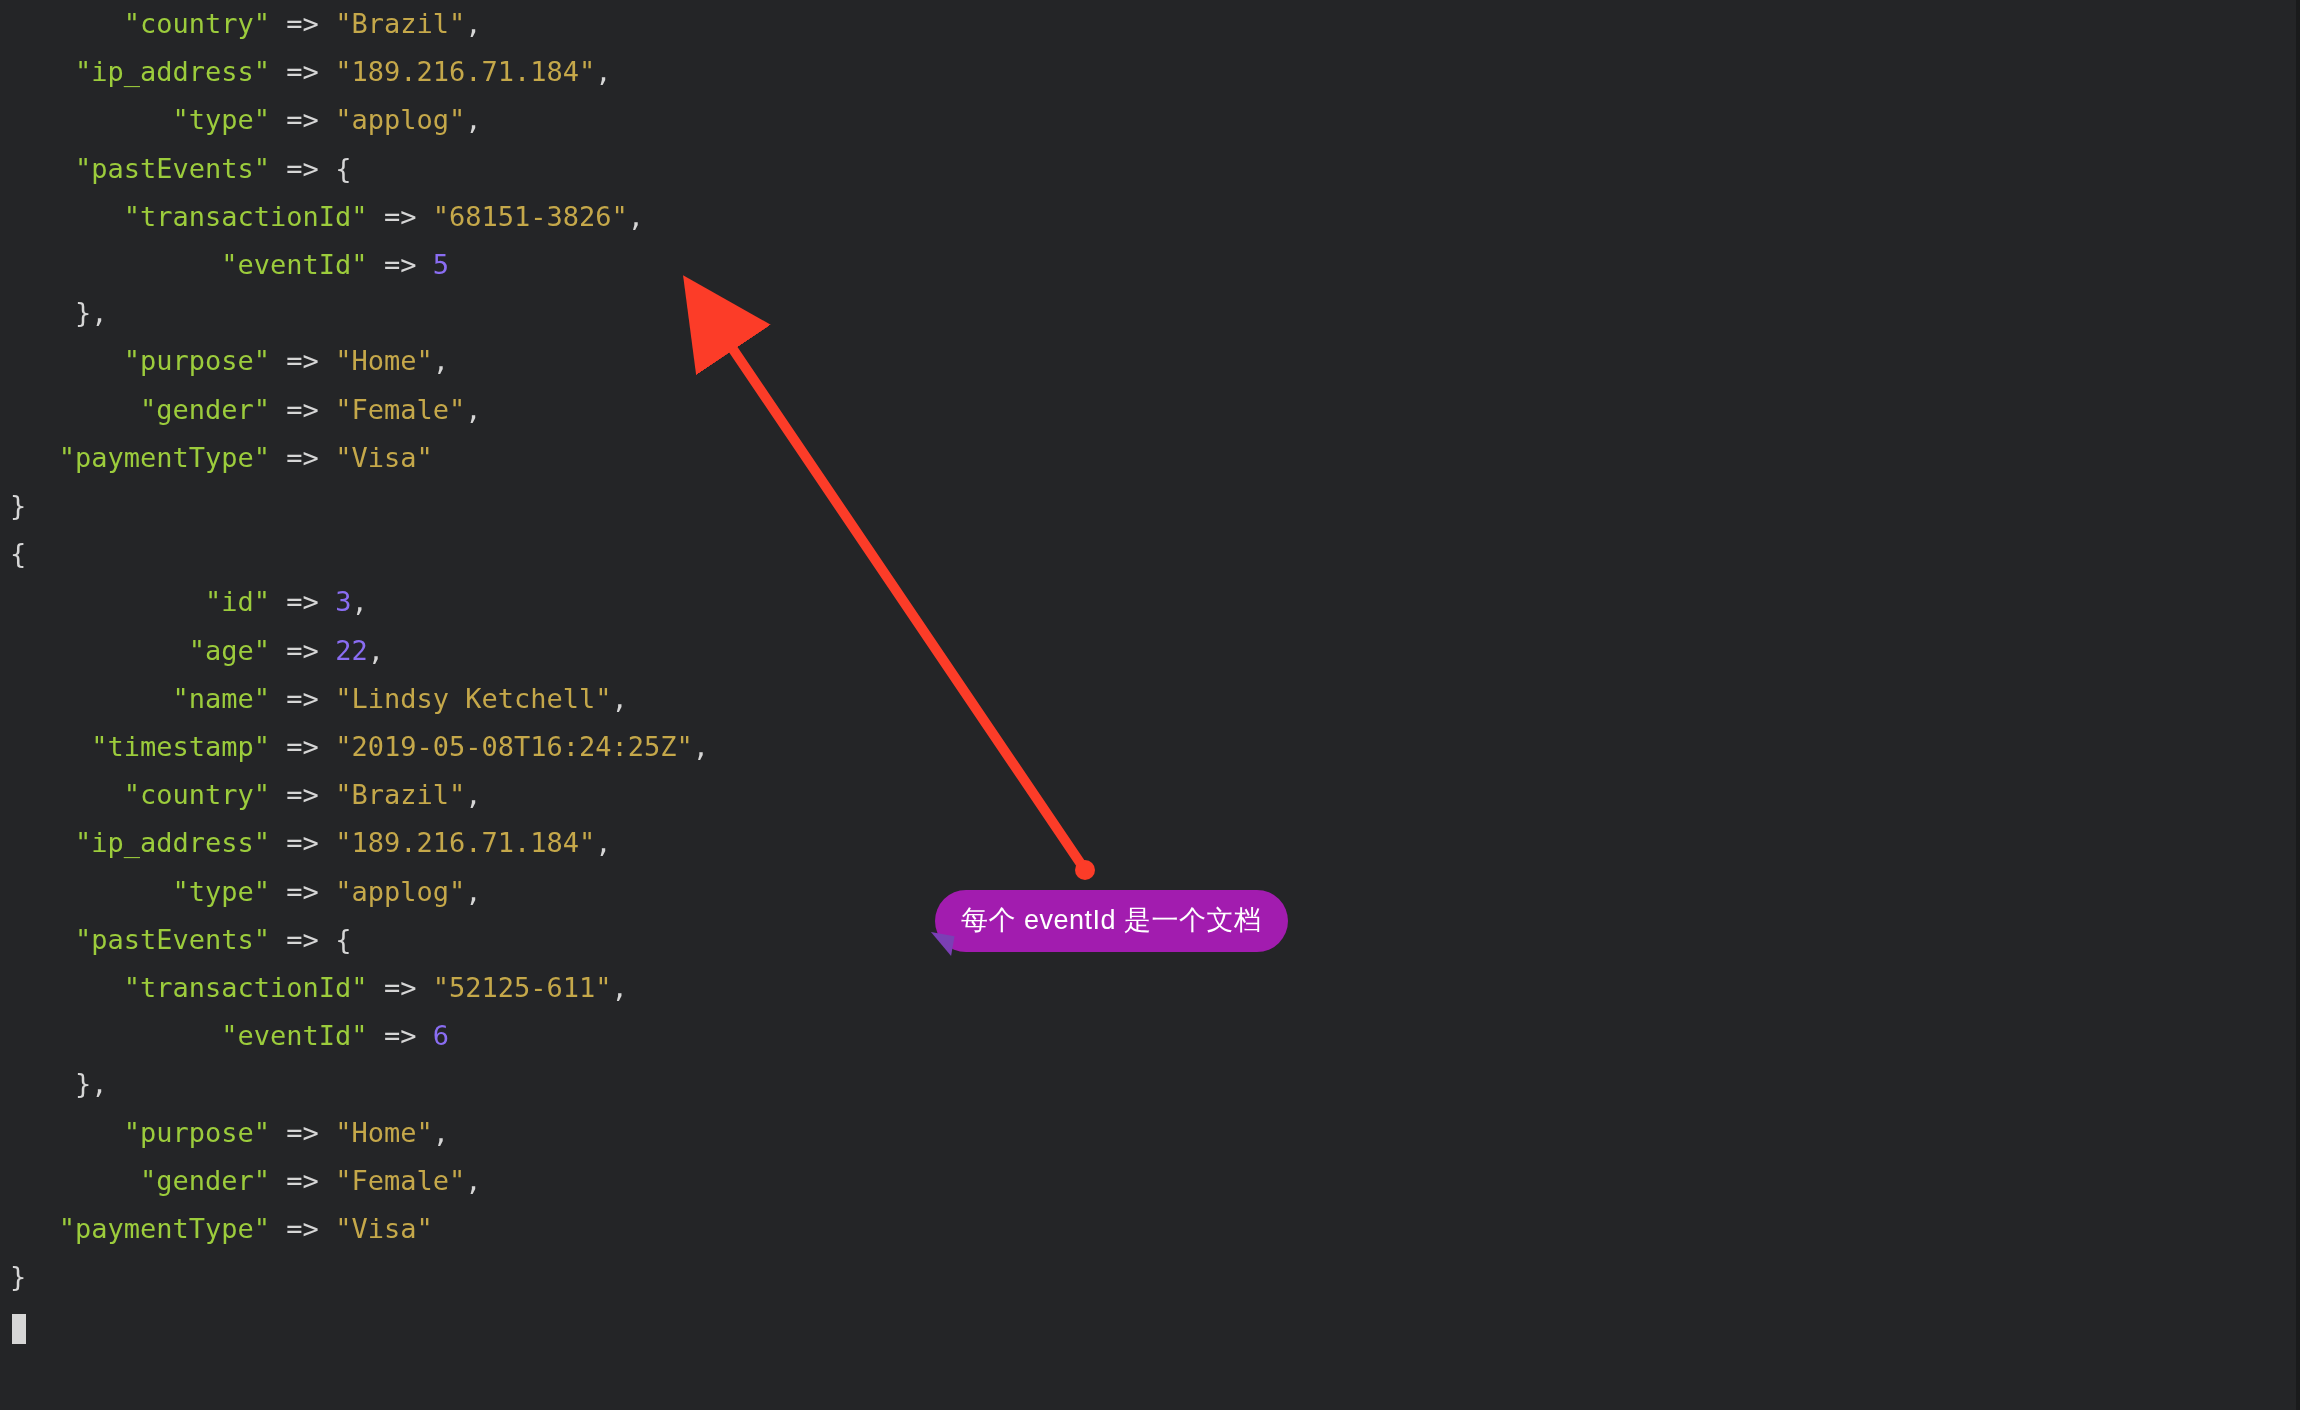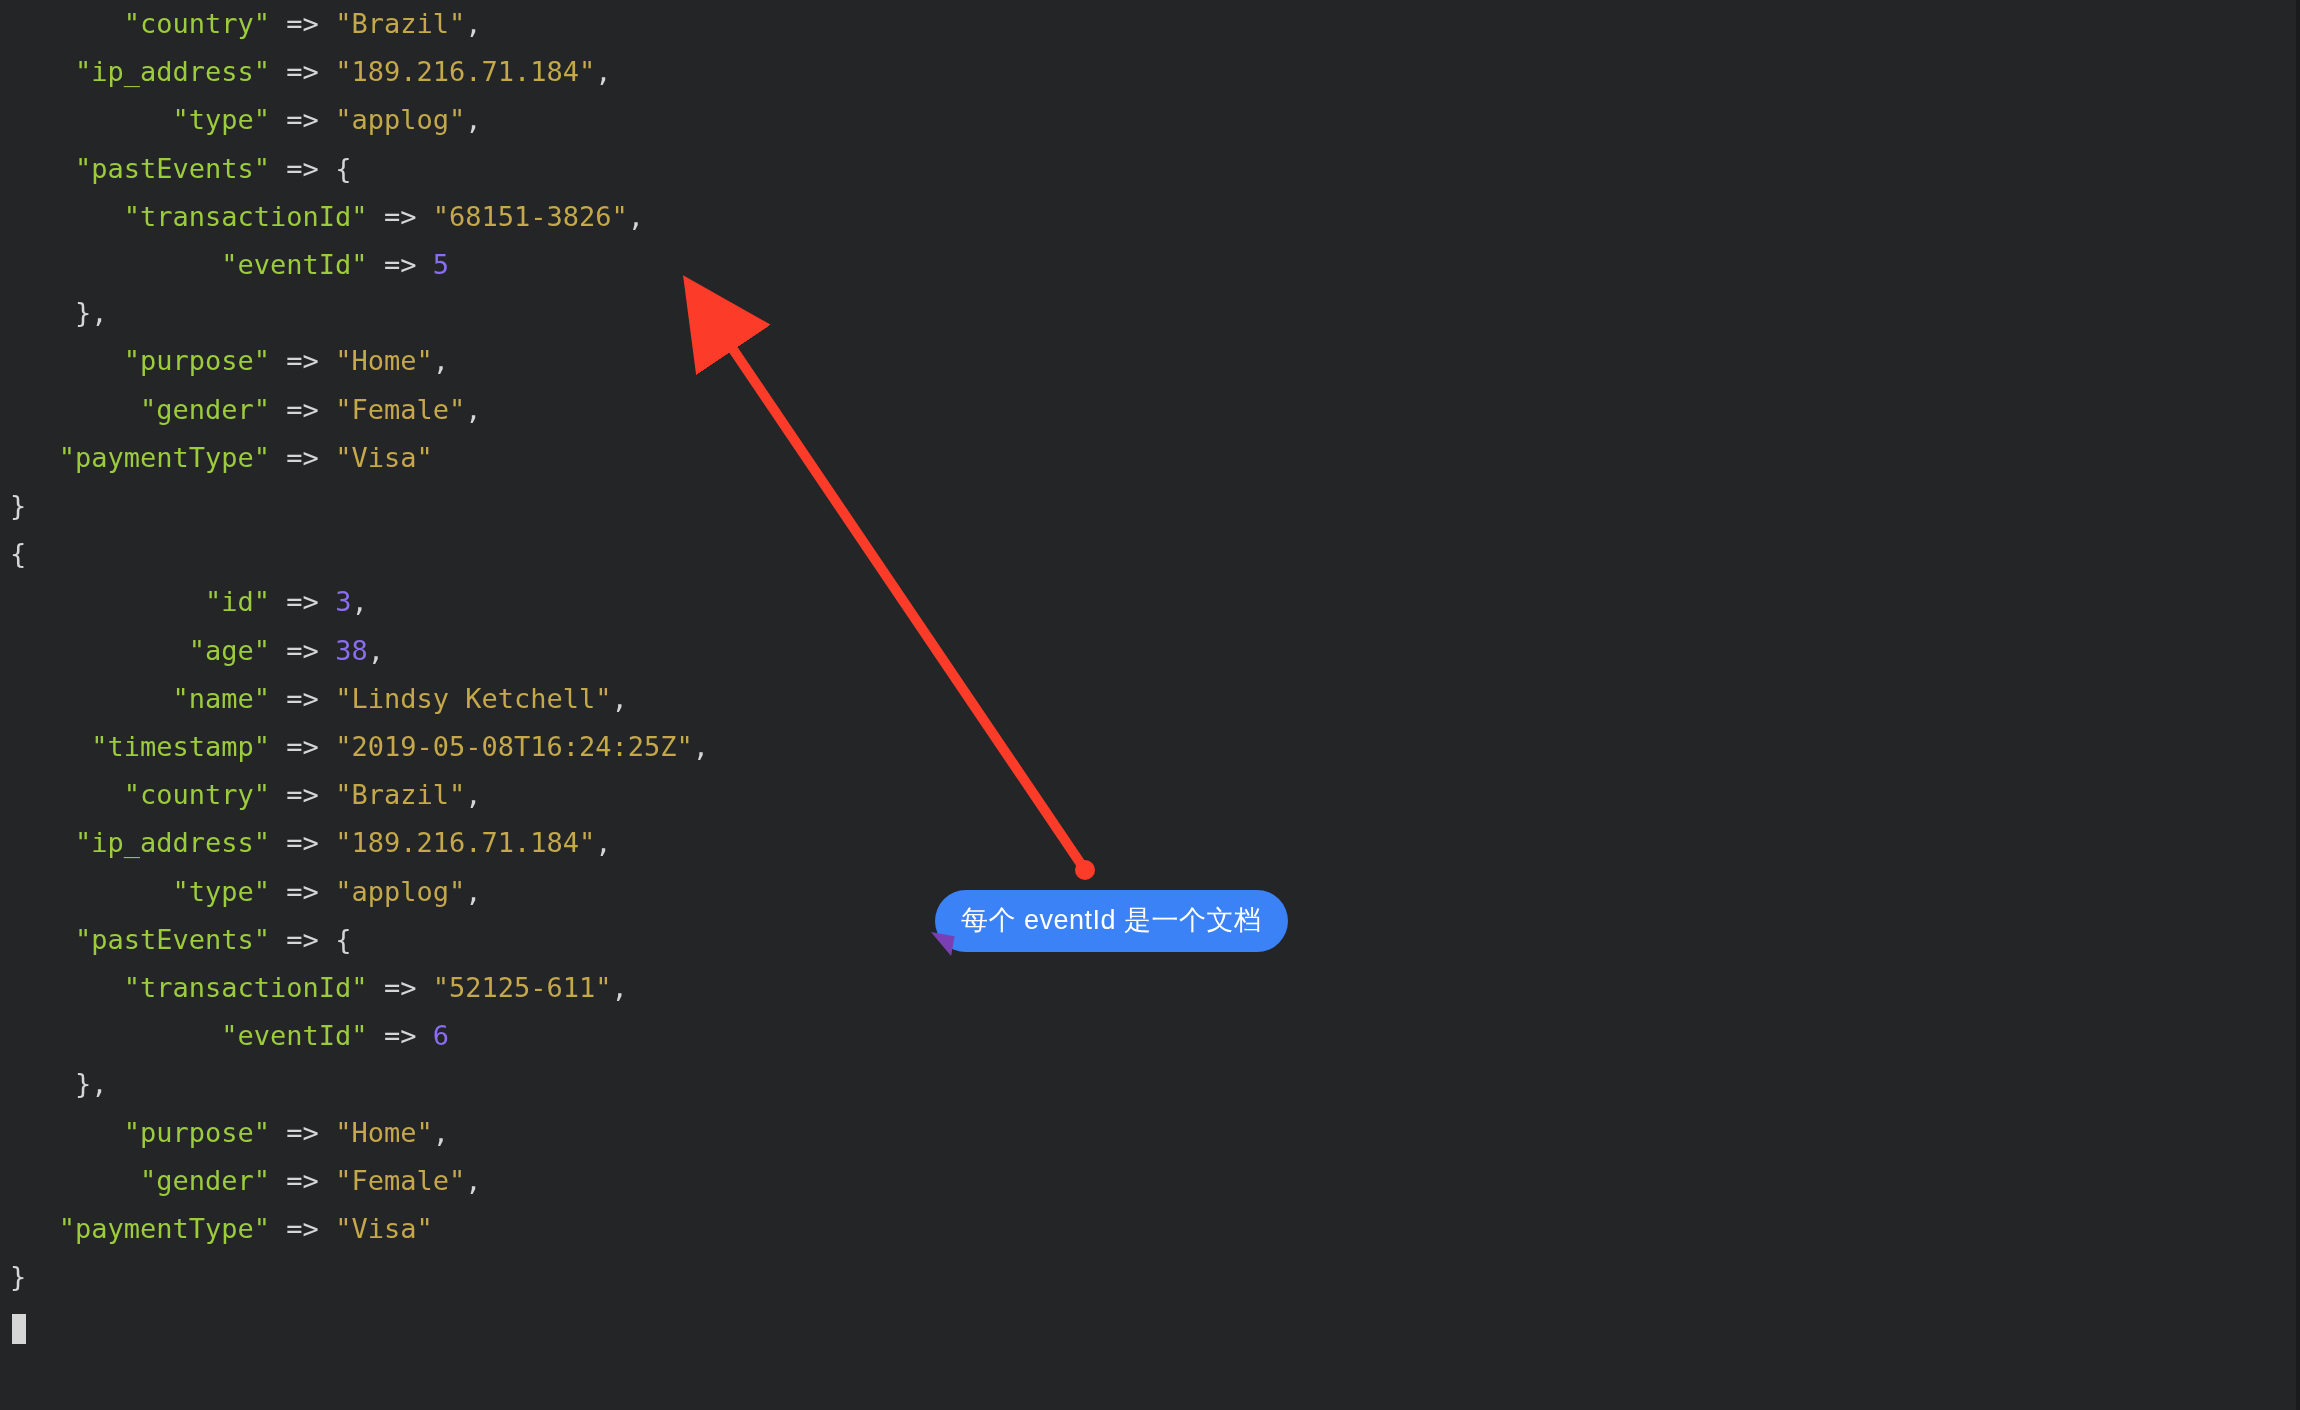--- a/index.html
+++ b/index.html
@@ -6,21 +6,21 @@
   body{position:relative;width:2300px;height:1410px;background:#242527;font-family:"SF Mono","Menlo","Consolas",monospace;font-size:27px;line-height:48.2px;color:#d6d6d6;font-feature-settings:"liga" 0}
   pre.code{margin:0;padding:0 0 0 10px;white-space:pre;font-family:inherit}
   .k{color:#9ccc3c}     
   .s{color:#c5a84a}     
   .n{color:#8a6df2}     
   .p{color:#d6d6d6}
   .cursor{display:inline-block;width:14px;height:30px;background:#d6d6d6;vertical-align:middle;margin-top:4px;margin-left:2px}
 
   
   .callout{position:absolute;left:935px;top:890px}
-  .bubble{background:#3b82f6;color:#fff;font-family:-apple-system,"PingFang SC","Helvetica Neue",sans-serif;font-size:27px;font-weight:400;padding:12px 26px;border-radius:9999px;line-height:1.4;letter-spacing:.5px}
+  .bubble{background:#a21caf;color:#fff;font-family:-apple-system,"PingFang SC","Helvetica Neue",sans-serif;font-size:27px;font-weight:400;padding:12px 26px;border-radius:9999px;line-height:1.4;letter-spacing:.5px}
   .tail{position:absolute;left:-6px;bottom:-2px;width:0;height:0;border-right:24px solid #7b3fb5;border-bottom:20px solid transparent;border-top:0 solid transparent;transform:rotate(10deg)}
 
   
   .arrow-wrap{position:absolute;left:0;top:0;width:2300px;height:1410px;pointer-events:none}
 
   .rightedge{position:absolute;right:0;top:0;width:4px;height:1410px;background:#1a1b1c}
 </style>
 </head>
 <body>
 
@@ -30,21 +30,21 @@
     <span class="k">"pastEvents"</span><span class="p"> =&gt; </span><span class="p">{</span>
        <span class="k">"transactionId"</span><span class="p"> =&gt; </span><span class="s">"68151-3826"</span><span class="p">,</span>
              <span class="k">"eventId"</span><span class="p"> =&gt; </span><span class="n">5</span>
     <span class="p">},</span>
        <span class="k">"purpose"</span><span class="p"> =&gt; </span><span class="s">"Home"</span><span class="p">,</span>
         <span class="k">"gender"</span><span class="p"> =&gt; </span><span class="s">"Female"</span><span class="p">,</span>
    <span class="k">"paymentType"</span><span class="p"> =&gt; </span><span class="s">"Visa"</span>
 <span class="p">}</span>
 <span class="p">{</span>
             <span class="k">"id"</span><span class="p"> =&gt; </span><span class="n">3</span><span class="p">,</span>
-           <span class="k">"age"</span><span class="p"> =&gt; </span><span class="n">38</span><span class="p">,</span>
+           <span class="k">"age"</span><span class="p"> =&gt; </span><span class="n">22</span><span class="p">,</span>
           <span class="k">"name"</span><span class="p"> =&gt; </span><span class="s">"Lindsy Ketchell"</span><span class="p">,</span>
      <span class="k">"timestamp"</span><span class="p"> =&gt; </span><span class="s">"2019-05-08T16:24:25Z"</span><span class="p">,</span>
        <span class="k">"country"</span><span class="p"> =&gt; </span><span class="s">"Brazil"</span><span class="p">,</span>
     <span class="k">"ip_address"</span><span class="p"> =&gt; </span><span class="s">"189.216.71.184"</span><span class="p">,</span>
           <span class="k">"type"</span><span class="p"> =&gt; </span><span class="s">"applog"</span><span class="p">,</span>
     <span class="k">"pastEvents"</span><span class="p"> =&gt; </span><span class="p">{</span>
        <span class="k">"transactionId"</span><span class="p"> =&gt; </span><span class="s">"52125-611"</span><span class="p">,</span>
              <span class="k">"eventId"</span><span class="p"> =&gt; </span><span class="n">6</span>
     <span class="p">},</span>
        <span class="k">"purpose"</span><span class="p"> =&gt; </span><span class="s">"Home"</span><span class="p">,</span>

